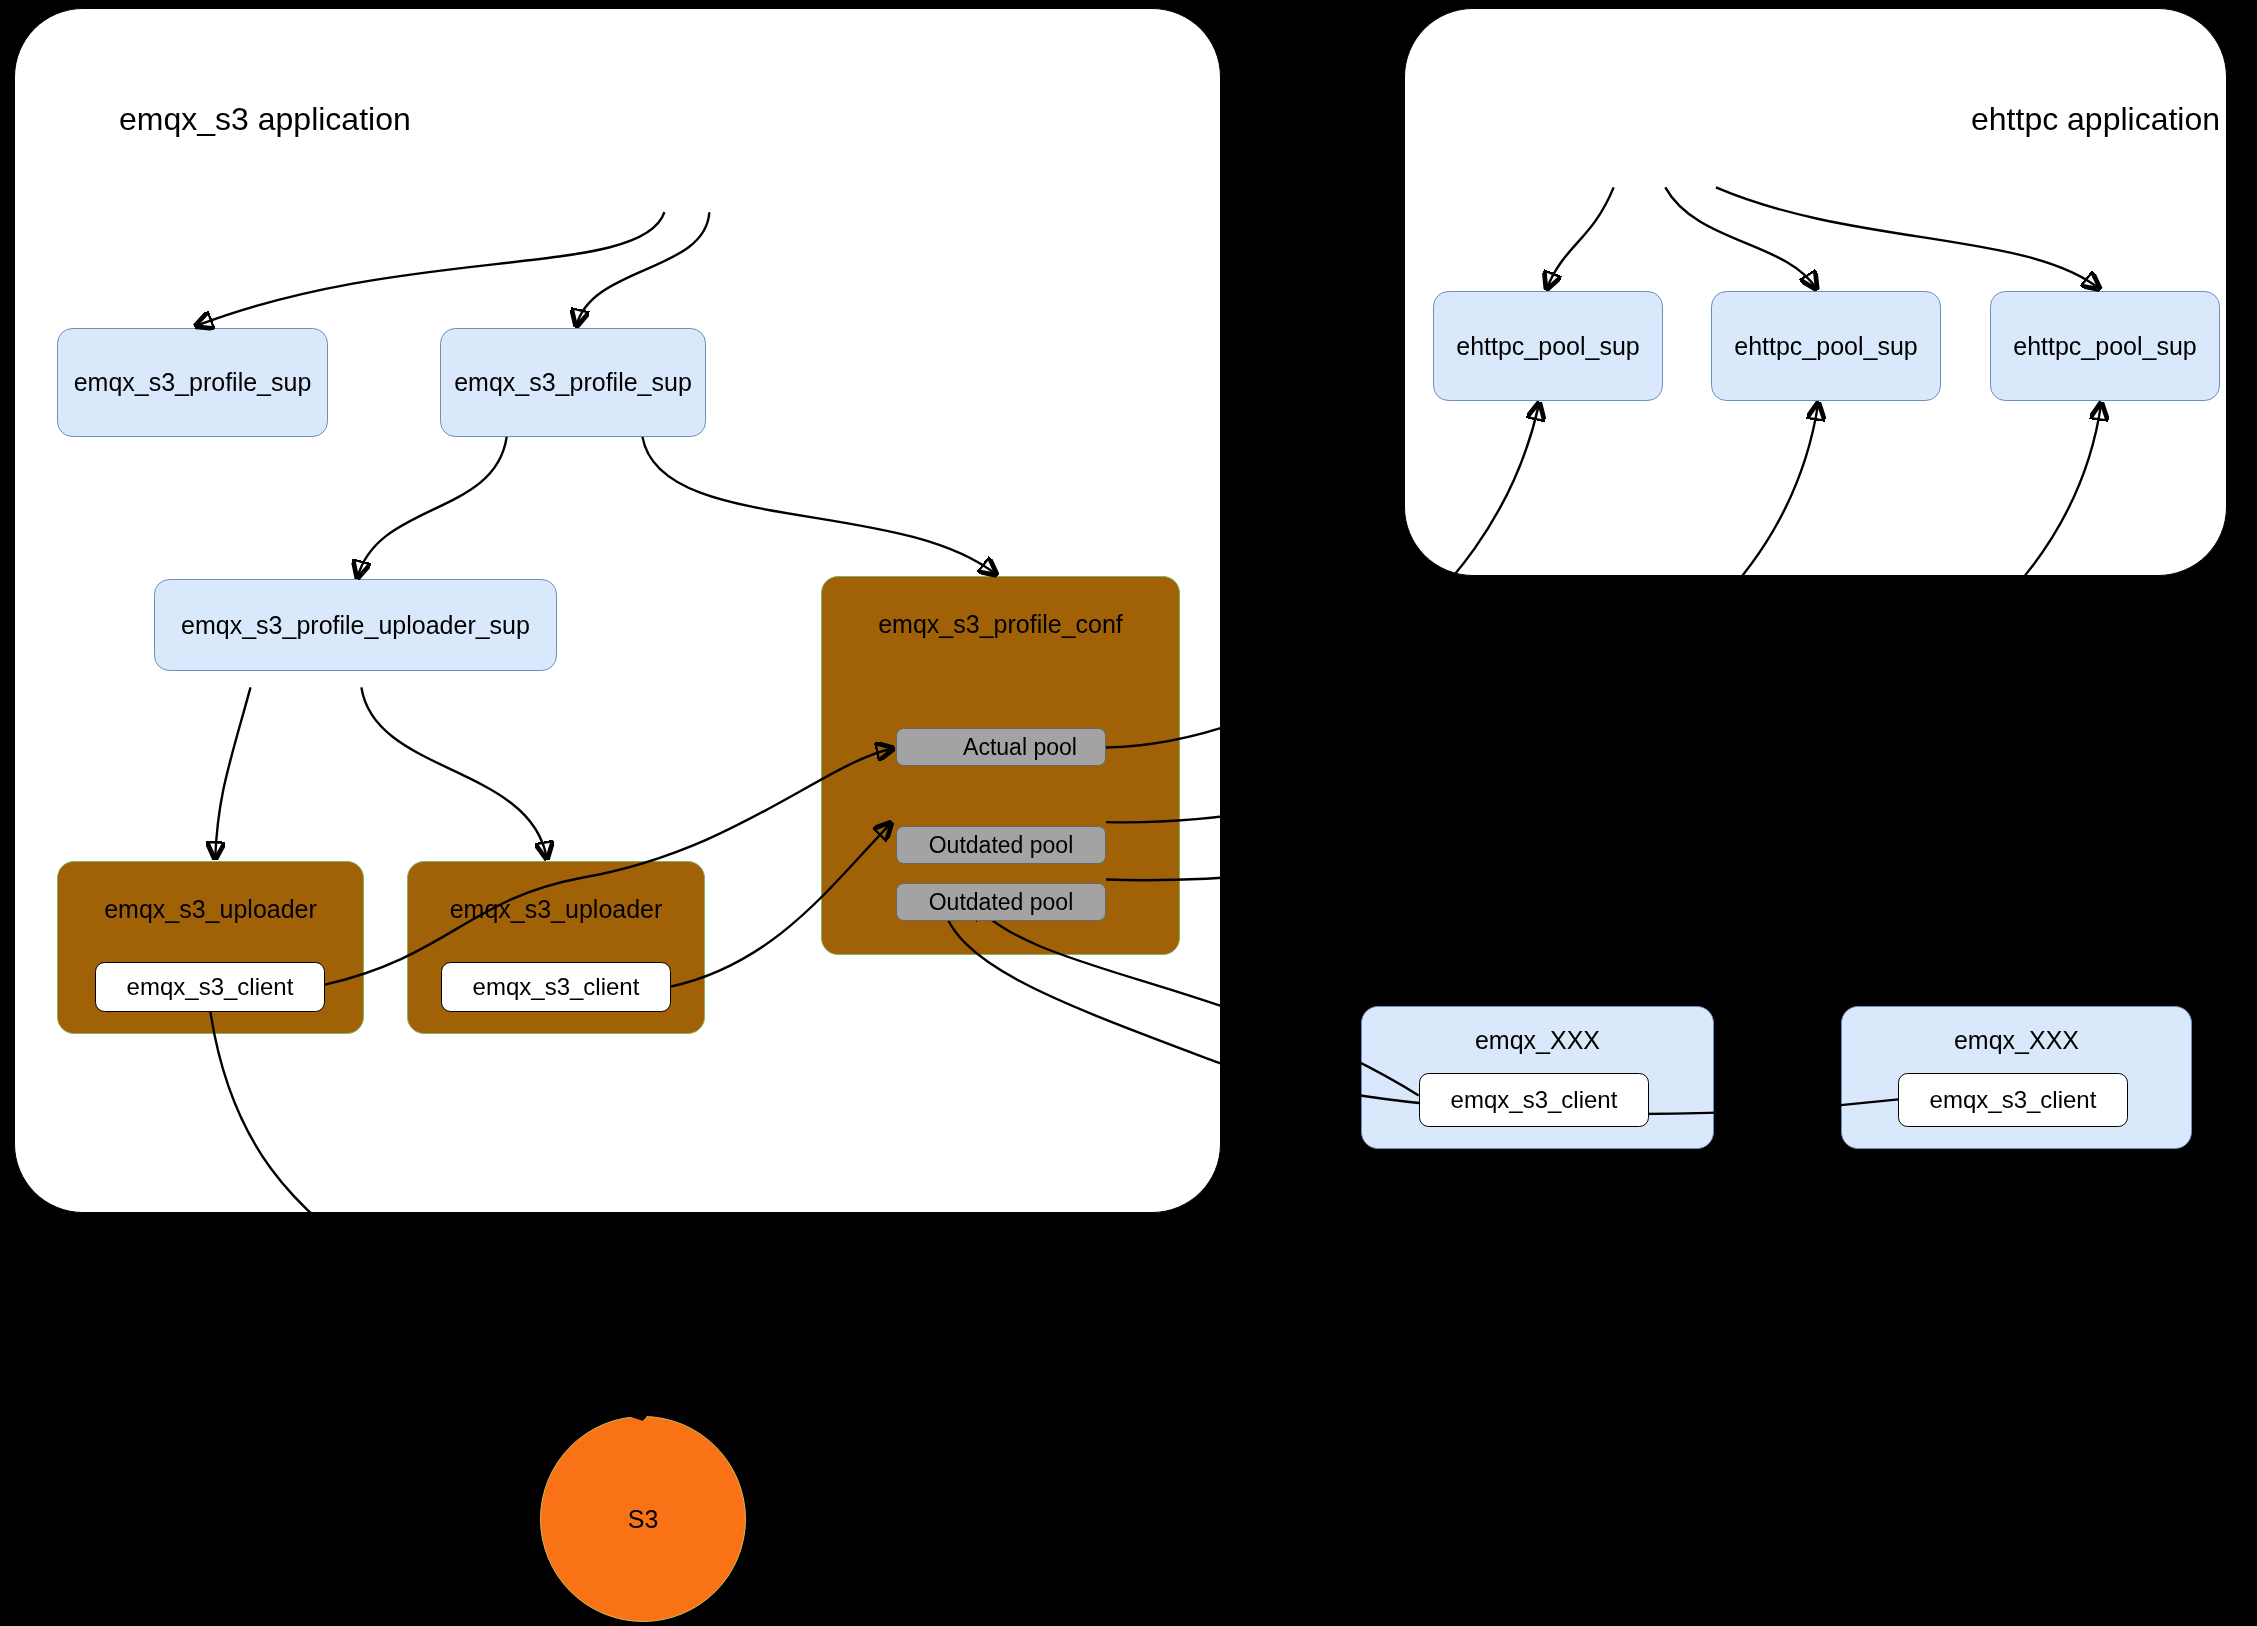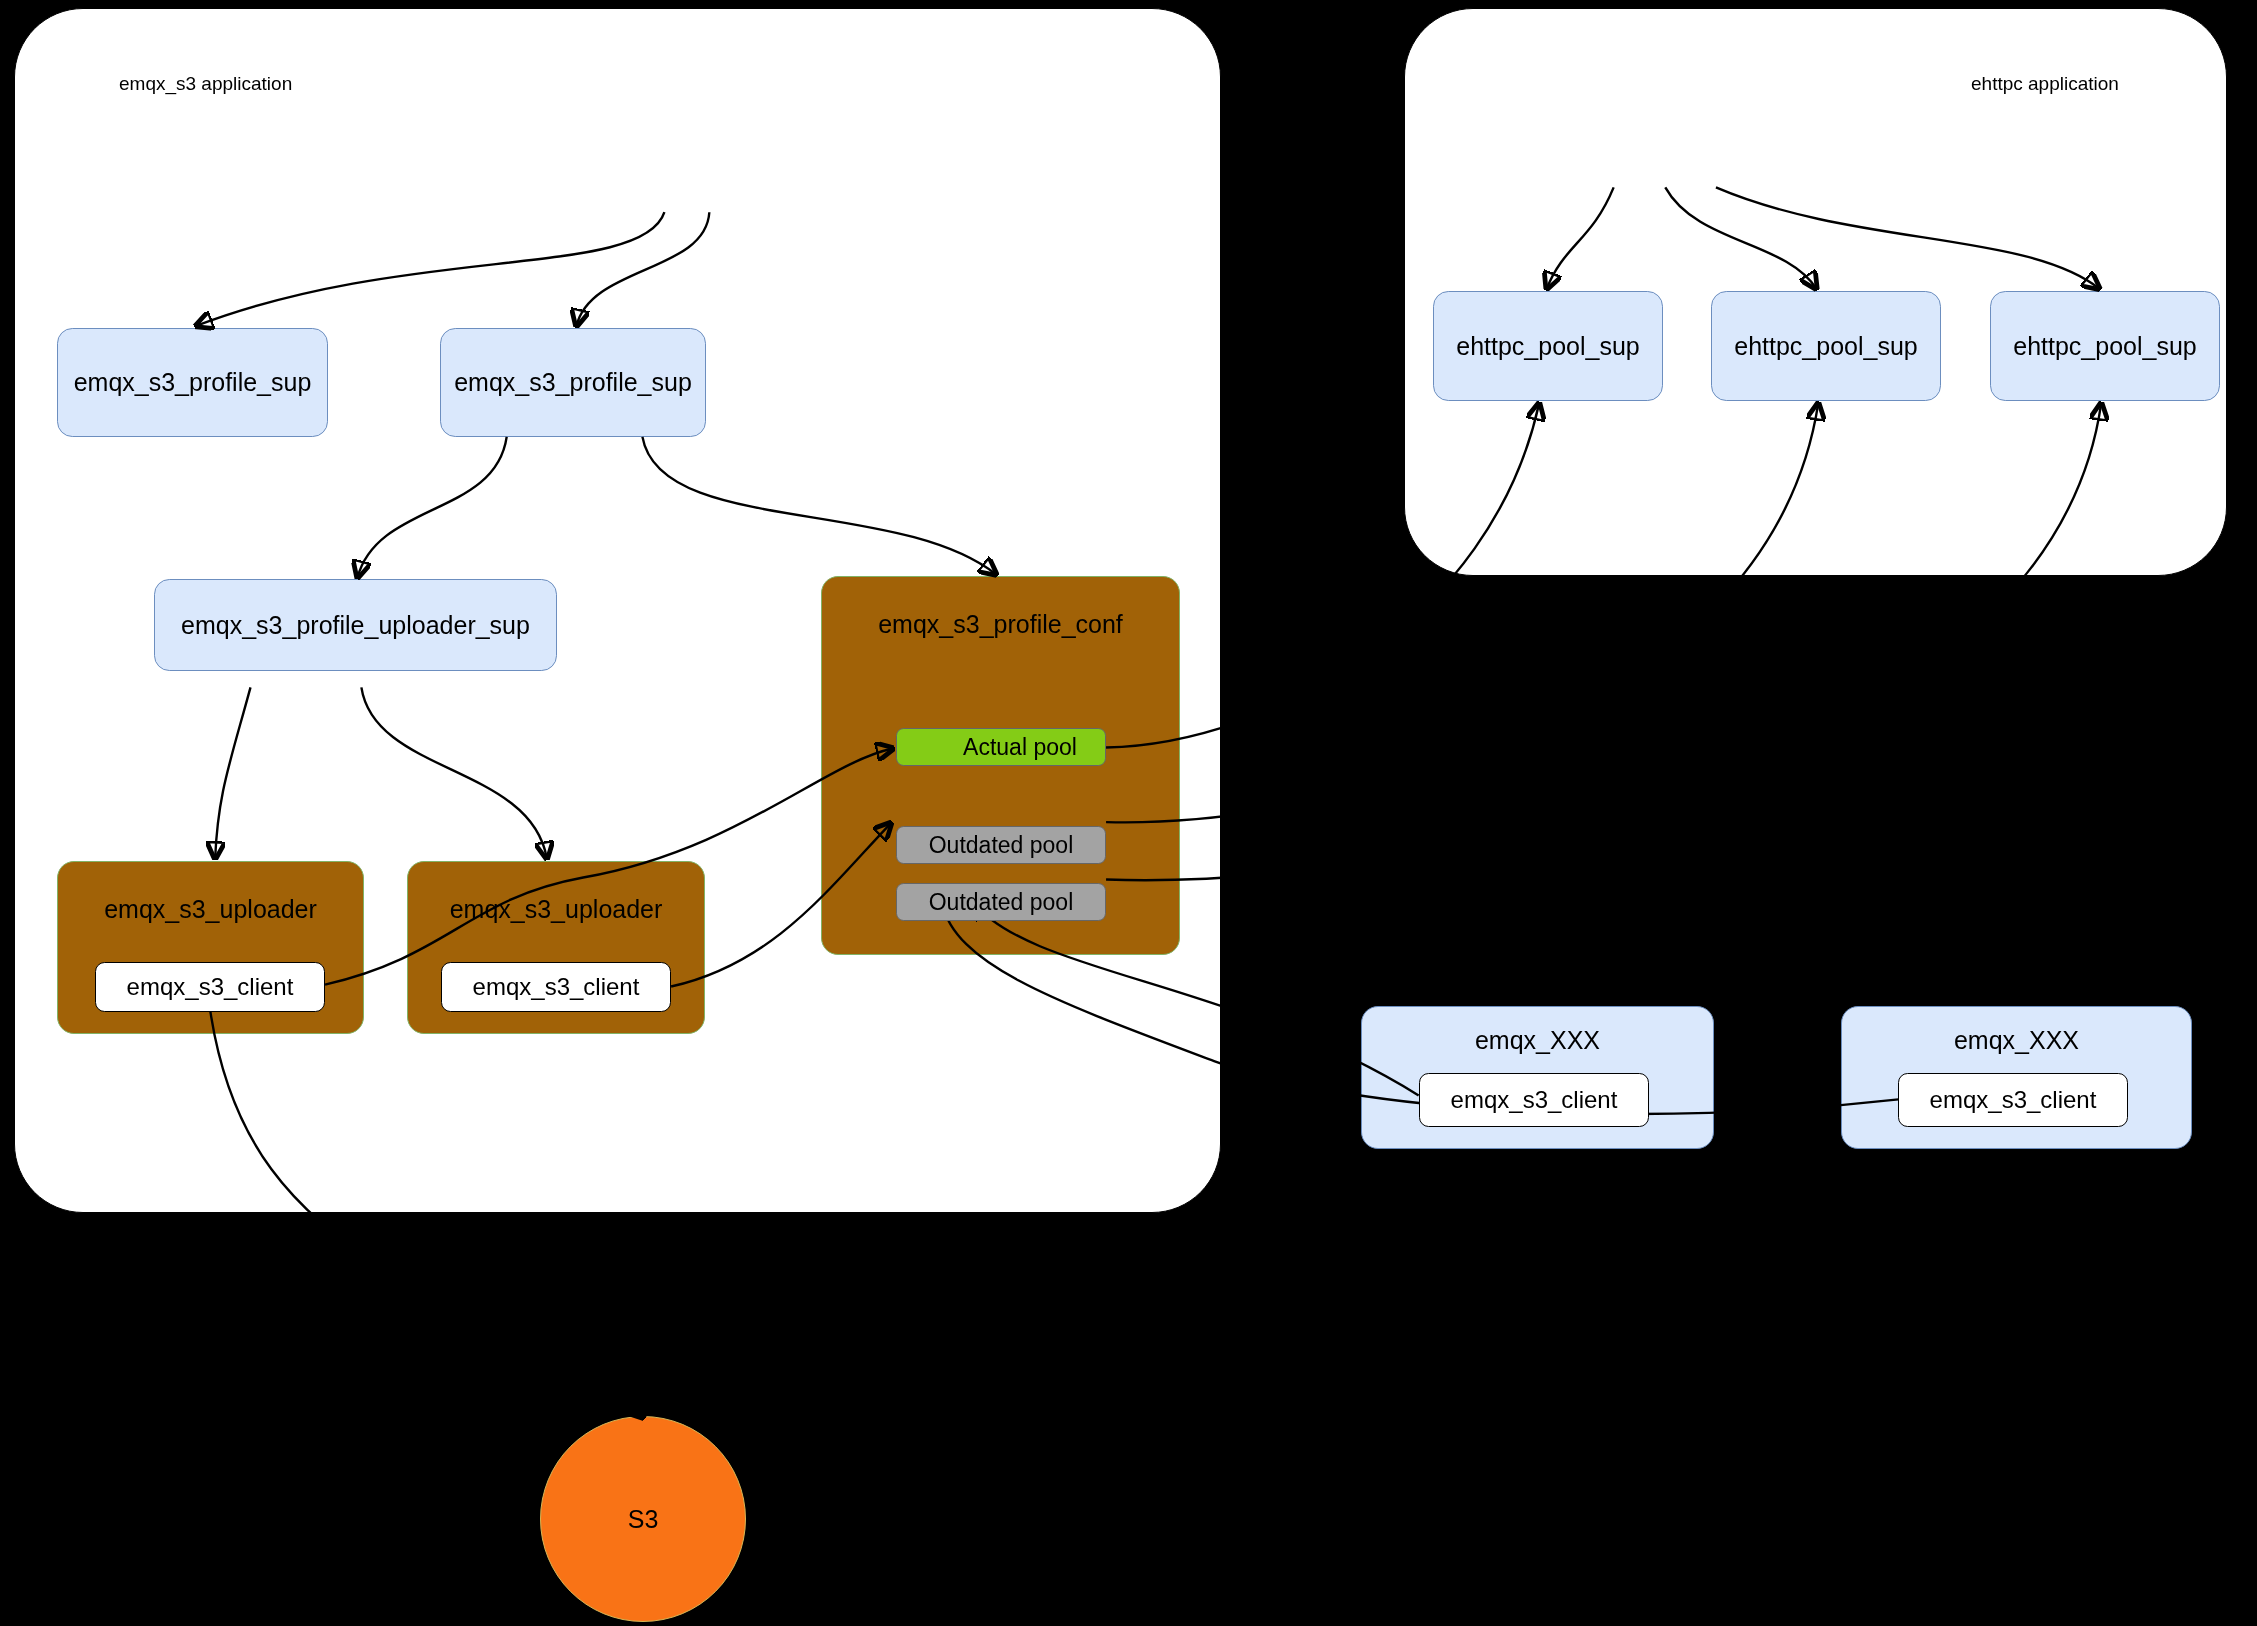--- a/index.html
+++ b/index.html
@@ -48,37 +48,38 @@
   }
   .pool {
     border: 1.9px solid #666666;
     border-radius: 7.6px;
     display: flex;
     align-items: center;
     justify-content: center;
     font-size: 23px;
     z-index: 3;
   }
-  .pool-actual { background: #84cc16; padding-left: 38px; }
+  .pool-actual { background: #a3a3a3; padding-left: 38px; }
   .pool-outdated { background: #a3a3a3; margin-top: 22px; }
   .client {
     background: #ffffff;
     border: 1.9px solid #000000;
     border-radius: 9.6px;
     display: flex;
     align-items: center;
     justify-content: center;
     font-size: 24px;
     z-index: 3;
   }
   .app-title {
     position: absolute;
-    font-size: 19px;
+    font-size: 32px;
     z-index: 3;
     white-space: nowrap;
+    margin-top: 28px;
   }
   .circle {
     background: #f97316;
     border: 1.9px solid #d6b656;
     border-radius: 50%;
     display: flex;
     align-items: center;
     justify-content: center;
     font-size: 25px;
     z-index: 1;

